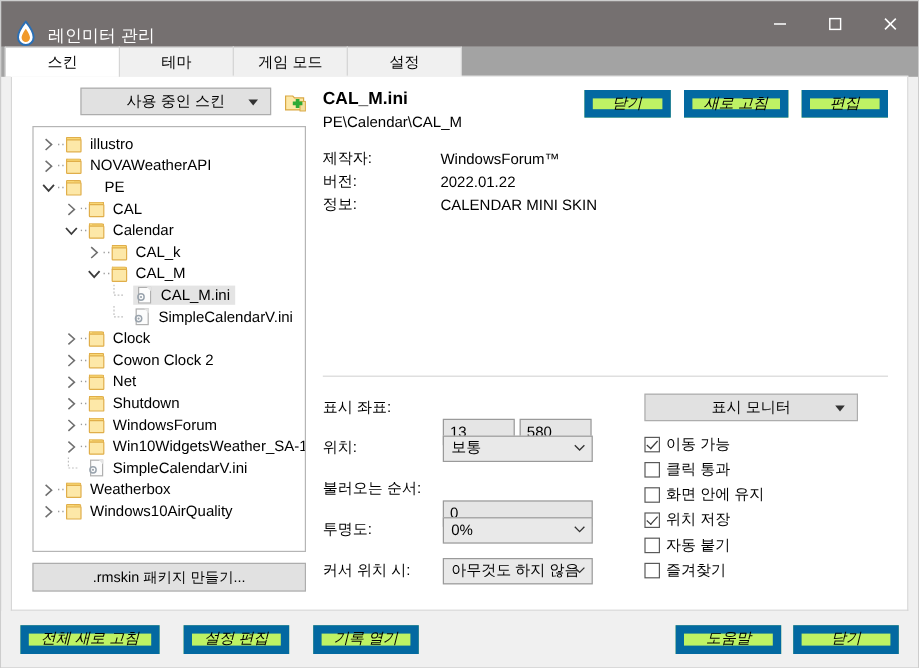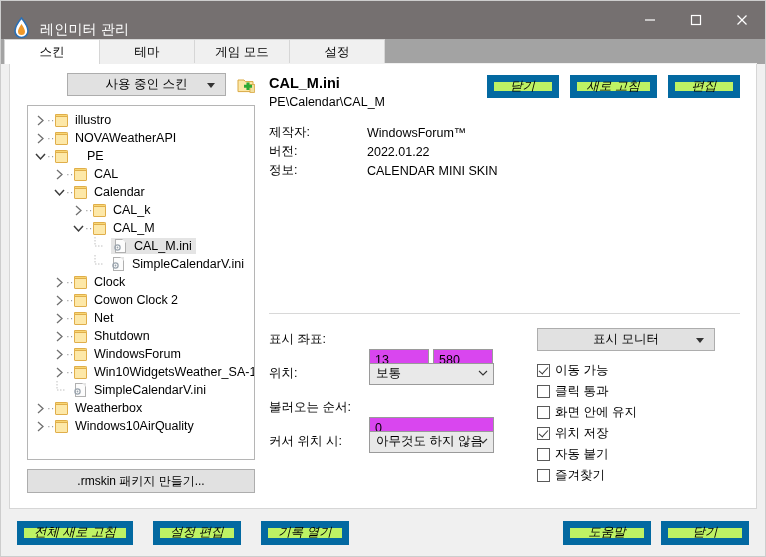--- a/index.html
+++ b/index.html
@@ -308,21 +308,21 @@
   .set-row {
     display: flex;
     align-items: center;
     height: 23px;
     margin-bottom: 11px;
   }
   .set-label { width: 100px; flex: 0 0 100px; font-size: 12.5px; }
   .txtbox {
     height: 22px;
     border: 1px solid #9a9a9a;
-    background: #d946ef;
+    background: #e5e5e5;
     font-size: 12.5px;
     display: flex; align-items: center;
     padding: 0 5px;
     margin-top: 41px;
   }
   .txtbox.coord { width: 60px; }
   .txtbox.coord + .txtbox.coord { margin-left: 4px; }
   .txtbox.wide { width: 125px; }
   .combo {
     width: 125px;
@@ -812,20 +812,29 @@
             </div>
           </div>
 
           <div class="set-row">
             <div class="set-label">불러오는 순서:</div>
             <div class="txtbox wide">
                 <span>0</span>
               </div>
           </div>
 
+          <div class="set-row">
+            <div class="set-label">투명도:</div>
+            <div class="combo">
+              <span>0%</span>
+              <svg class="v" width="10" height="7" viewBox="0 0 10 7">
+                  <path d="M1 1 L5 5 L9 1" fill="none" stroke="#333" stroke-width="1.1"></path>
+                </svg>
+            </div>
+          </div>
 
           <div class="set-row">
             <div class="set-label">커서 위치 시:</div>
             <div class="combo">
               <span>아무것도 하지 않음</span>
               <svg class="v" width="10" height="7" viewBox="0 0 10 7">
                   <path d="M1 1 L5 5 L9 1" fill="none" stroke="#333" stroke-width="1.1"></path>
                 </svg>
             </div>
           </div>

